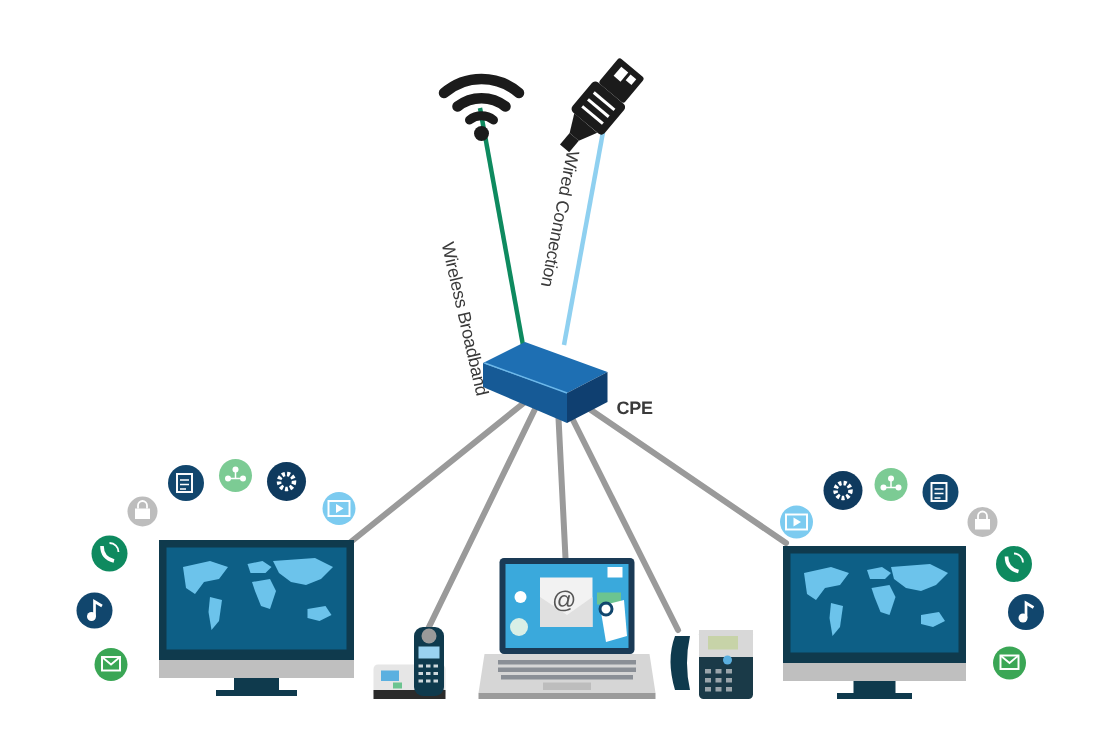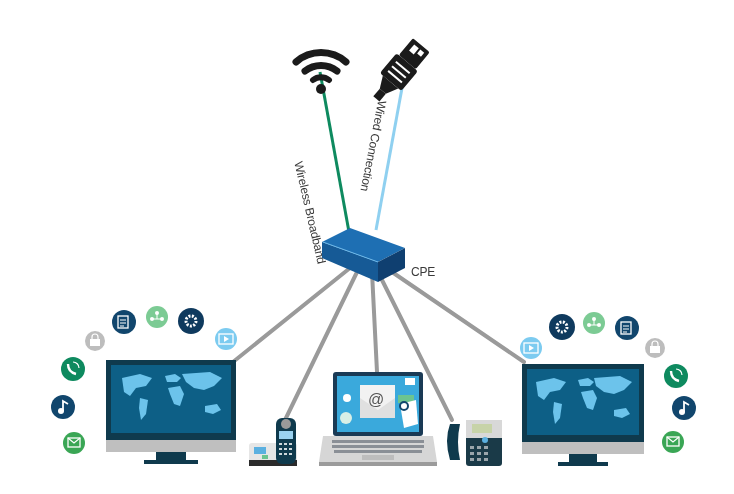--- a/index.html
+++ b/index.html
@@ -3,21 +3,21 @@
 <meta charset="utf-8">
 <style>
   html, body { margin: 0; padding: 0; background: #ffffff; }
   body { width: 734px; height: 494px; position: relative; overflow: hidden;
          font-family: "Liberation Sans", sans-serif; }
   #stage { position: absolute; left: 0; top: 0; width: 734px; height: 494px; }
   .label { position: absolute; color: #3a3a3a; font-family: "Liberation Sans", sans-serif;
            font-size: 12px; white-space: nowrap; letter-spacing: -0.2px; }
   .lbl-wireless { left: 305px; top: 160px; transform-origin: 0 0; transform: rotate(77deg); }
   .lbl-wired { left: 389px; top: 102px; transform-origin: 0 0; transform: rotate(101deg); }
-  .lbl-cpe { left: 411px; top: 265px; font-size: 12px; }
+  .lbl-cpe { left: 411px; top: 265px; font-size: 12px; font-weight: bold; }
 </style>
 </head>
 <body>
 
 <svg id="stage" width="734" height="494" viewBox="0 0 734 494" xmlns="http://www.w3.org/2000/svg">
 
   <line x1="320" y1="72" x2="349" y2="232" stroke="#0e8a5f" stroke-width="3"></line>
   <line x1="402" y1="88" x2="376" y2="230" stroke="#8fd0f0" stroke-width="3"></line>
 
   <g stroke="#9a9a9a" stroke-width="4" stroke-linecap="round">

